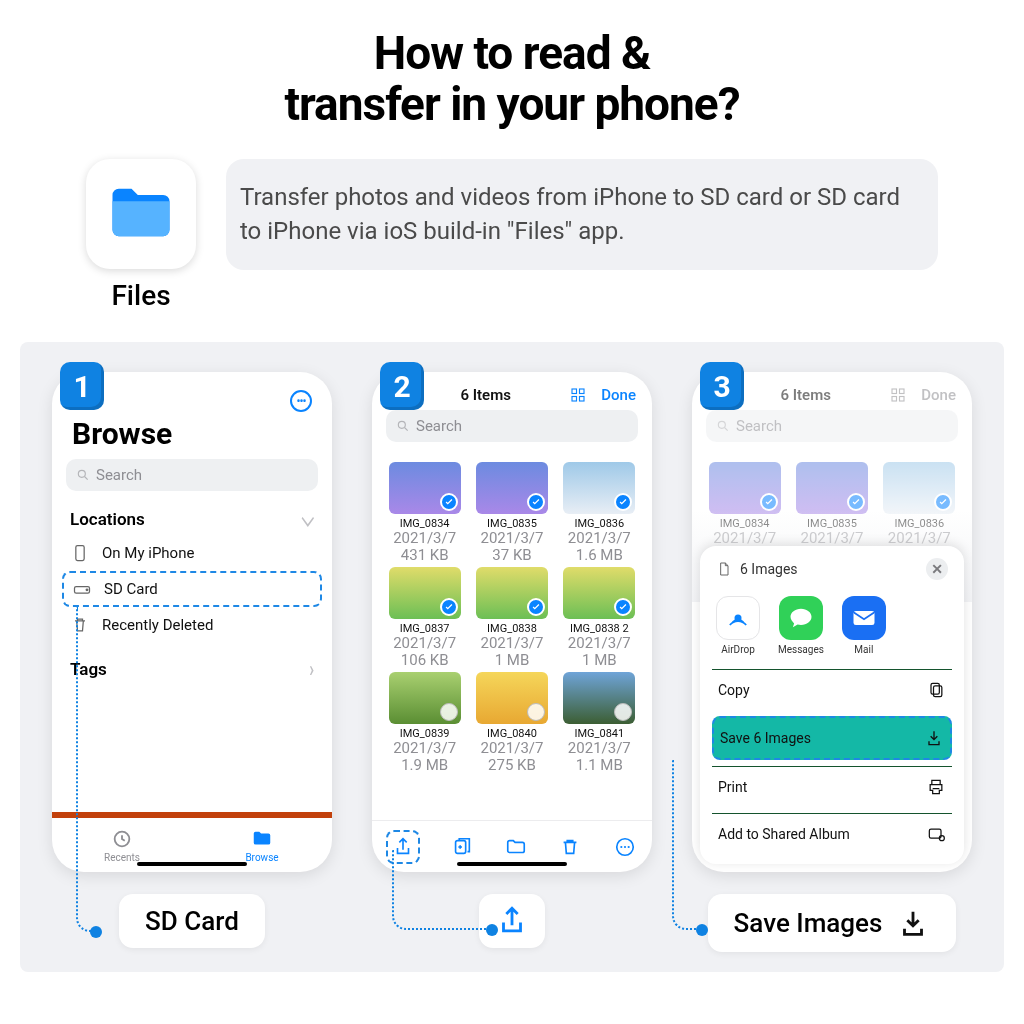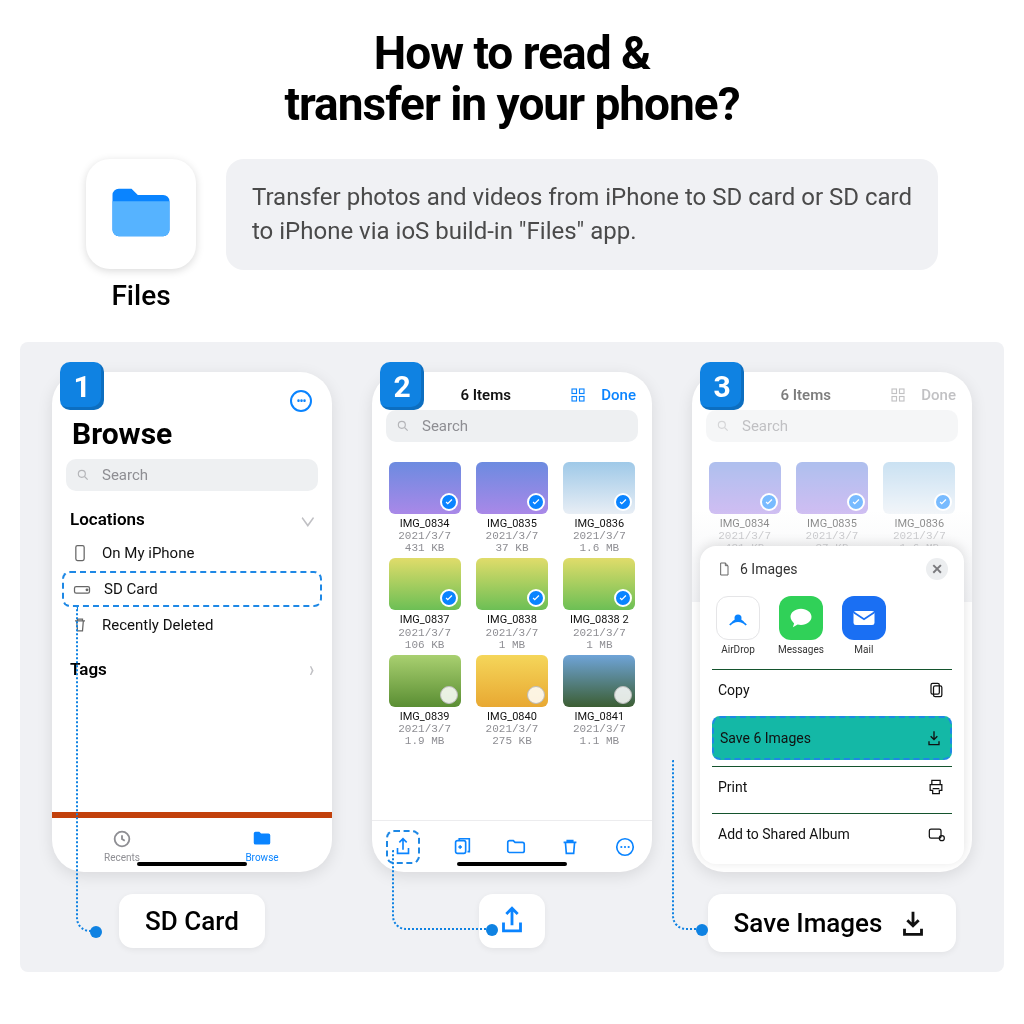--- a/index.html
+++ b/index.html
@@ -4,33 +4,33 @@
 <style>
   * { box-sizing: border-box; margin: 0; padding: 0; font-family: -apple-system, BlinkMacSystemFont, "Segoe UI", Roboto, Helvetica, Arial, sans-serif; }
   body { width: 1024px; height: 1024px; background: #fff; overflow: hidden; }
   .wrap { width: 1024px; height: 1024px; position: relative; }
   .title { text-align: center; font-size: 46px; font-weight: 700; line-height: 1.1; padding-top: 28px; letter-spacing: -1px; }
   .hdr { display: flex; align-items: flex-start; gap: 30px; margin: 30px 86px 0; }
   .app-block { display: flex; flex-direction: column; align-items: center; gap: 10px; }
   .app-icon { width: 110px; height: 110px; border-radius: 24px; background: #fff; box-shadow: 0 2px 8px rgba(0,0,0,0.15); display: flex; align-items: center; justify-content: center; }
   .app-icon svg { width: 76px; height: 76px; }
   .app-label { font-size: 28px; font-weight: 500; }
-  .desc-box { flex: 1; background: #f0f1f4; border-radius: 18px; padding: 22px 26px; font-size: 24px; line-height: 1.4; color: #4a4a4a; }
+  .desc-box { flex: 1; background: #f0f1f4; border-radius: 18px; padding: 22px 14px; font-size: 24px; line-height: 1.4; color: #4a4a4a; }
   .stage { margin: 30px 20px 0; background: #f0f1f4; border-radius: 8px; padding: 30px 22px 20px; display: flex; gap: 14px; justify-content: space-between; position: relative; }
   .col { display: flex; flex-direction: column; align-items: center; position: relative; width: 300px; }
   .step-badge { position: absolute; left: 18px; top: -10px; width: 44px; height: 48px; background: #0f82e2; border-radius: 10px; color: #fff; font-weight: 700; font-size: 30px; display: flex; align-items: center; justify-content: center; z-index: 5; box-shadow: inset -3px -3px 0 rgba(0,0,0,0.15); }
   .phone { width: 280px; height: 500px; background: #fff; border-radius: 32px; box-shadow: 0 4px 16px rgba(0,0,0,0.1); position: relative; overflow: hidden; }
   .callout { margin-top: 22px; background: #fff; border-radius: 14px; padding: 12px 26px; font-size: 26px; font-weight: 500; display: flex; align-items: center; gap: 14px; box-shadow: 0 2px 6px rgba(0,0,0,0.06); }
   .callout svg { width: 34px; height: 34px; }
 
   
   .p1-top { display: flex; justify-content: flex-end; padding: 18px 20px 4px; }
   .more-dot { width: 22px; height: 22px; border: 2px solid #0a84ff; border-radius: 50%; display: flex; align-items: center; justify-content: center; color: #0a84ff; font-size: 12px; letter-spacing: -1px; }
   .p1-title { font-size: 30px; font-weight: 700; padding: 0 20px 8px; }
-  .search { margin: 0 14px 12px; background: #eef0f2; border-radius: 10px; height: 32px; display: flex; align-items: center; padding: 0 10px; gap: 12px; color: #8e8e93; font-size: 15px; }
+  .search { margin: 0 14px 12px; background: #eef0f2; border-radius: 10px; height: 32px; display: flex; align-items: center; padding: 0 10px; gap: 6px; color: #8e8e93; font-size: 15px; }
   .search svg { width: 14px; height: 14px; opacity: .6; }
   .section-hd { padding: 6px 18px; font-size: 17px; font-weight: 600; display: flex; justify-content: space-between; align-items: flex-start; color: #000; }
   .chev { color: #c0c0c4; font-size: 16px; transform: scaleY(1.4); }
   .loc-list .row { display: flex; align-items: center; gap: 12px; padding: 8px 18px; font-size: 15px; color: #111; }
   .loc-list .row svg, .loc-list .row .ico { width: 20px; height: 20px; flex-shrink: 0; }
   .row.sd { border: 2px dashed #1e88e5; border-radius: 8px; margin: 0 10px; padding: 6px 8px; }
   .row.sd .ico, .row svg.ext { stroke: #666; fill: none; stroke-width: 1.5; }
   .row .cloud { color: #1fa8ff; }
   .p1-tabs { position: absolute; bottom: 0; left: 0; right: 0; height: 60px; border-top: 6px solid #c2410c; display: flex; }
   .p1-tabs .tab { flex: 1; display: flex; flex-direction: column; align-items: center; justify-content: center; gap: 2px; font-size: 10px; color: #8e8e93; }
@@ -49,21 +49,21 @@
   .thumb.flower { background: linear-gradient(#6c8be0,#a988e8); }
   .thumb.field  { background: linear-gradient(#e0dc6a,#6cbf55); }
   .thumb.sun    { background: linear-gradient(#f5d65a,#e8a832); }
   .thumb.snow   { background: linear-gradient(#9fc9e8,#e8eef5); }
   .thumb.forest { background: linear-gradient(#a9d070,#5a8e33); }
   .thumb.mount  { background: linear-gradient(#6fa4d8,#3c5e33); }
   .sel-tick { position: absolute; right: 3px; bottom: 3px; width: 18px; height: 18px; border-radius: 50%; background: #0a84ff; border: 2px solid #fff; display: flex; align-items: center; justify-content: center; }
   .sel-empty { position: absolute; right: 3px; bottom: 3px; width: 18px; height: 18px; border-radius: 50%; background: rgba(255,255,255,0.85); border: 1.5px solid #bbb; }
   .sel-tick svg { width: 10px; height: 10px; }
   .fname { font-size: 11px; margin-top: 4px; color: #111; line-height: 1.1; }
-  .fmeta { font-size: 11px; color: #8e8e93; line-height: 1.1; font-family: Liberation Mono, monospace; }
+  .fmeta { font-size: 15px; color: #8e8e93; line-height: 1.1; }
   .toolbar2 { position: absolute; bottom: 0; left: 0; right: 0; height: 52px; display: flex; align-items: center; justify-content: space-around; border-top: 1px solid #ececee; }
   .toolbar2 .tbtn { width: 26px; height: 26px; color: #0a84ff; display: flex; align-items: center; justify-content: center; }
   .toolbar2 .tbtn.boxed { border: 2px dashed #1e88e5; border-radius: 8px; padding: 4px; width: auto; height: auto; }
   .toolbar2 svg { width: 22px; height: 22px; }
 
   
   .fade-top { position: absolute; top: 0; left: 0; right: 0; height: 230px; background: linear-gradient(rgba(255,255,255,0) 60%, rgba(240,241,244,0.85)); pointer-events: none; }
   .sheet { position: absolute; left: 8px; right: 8px; bottom: 8px; background: #fff; border-radius: 16px; box-shadow: 0 -2px 12px rgba(0,0,0,0.12); padding: 10px 12px; display: flex; flex-direction: column; gap: 6px; }
   .sheet-hd { display: flex; align-items: center; justify-content: space-between; font-size: 14px; color: #333; padding: 2px 4px; }
   .sheet-hd .left { display: flex; align-items: center; gap: 8px; }

